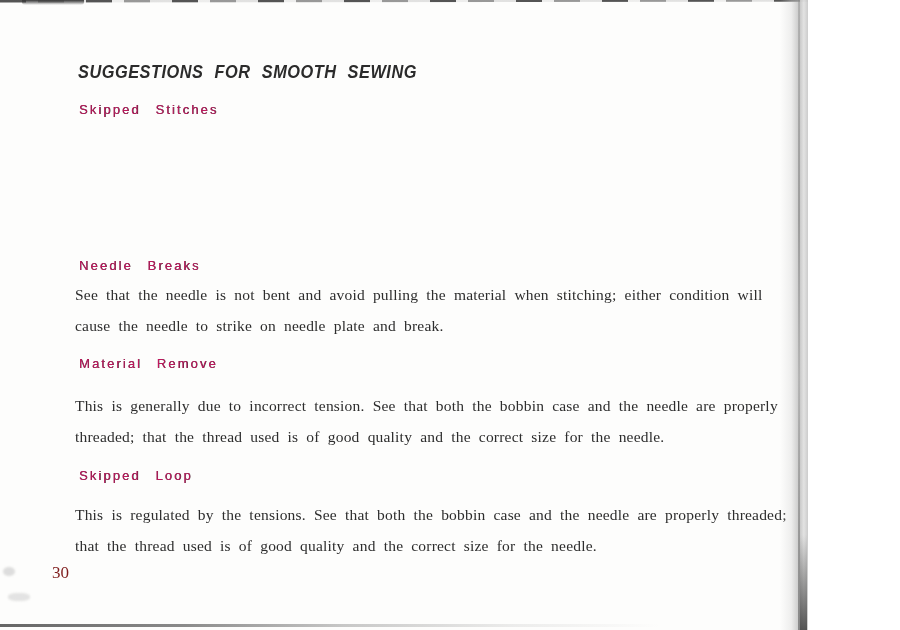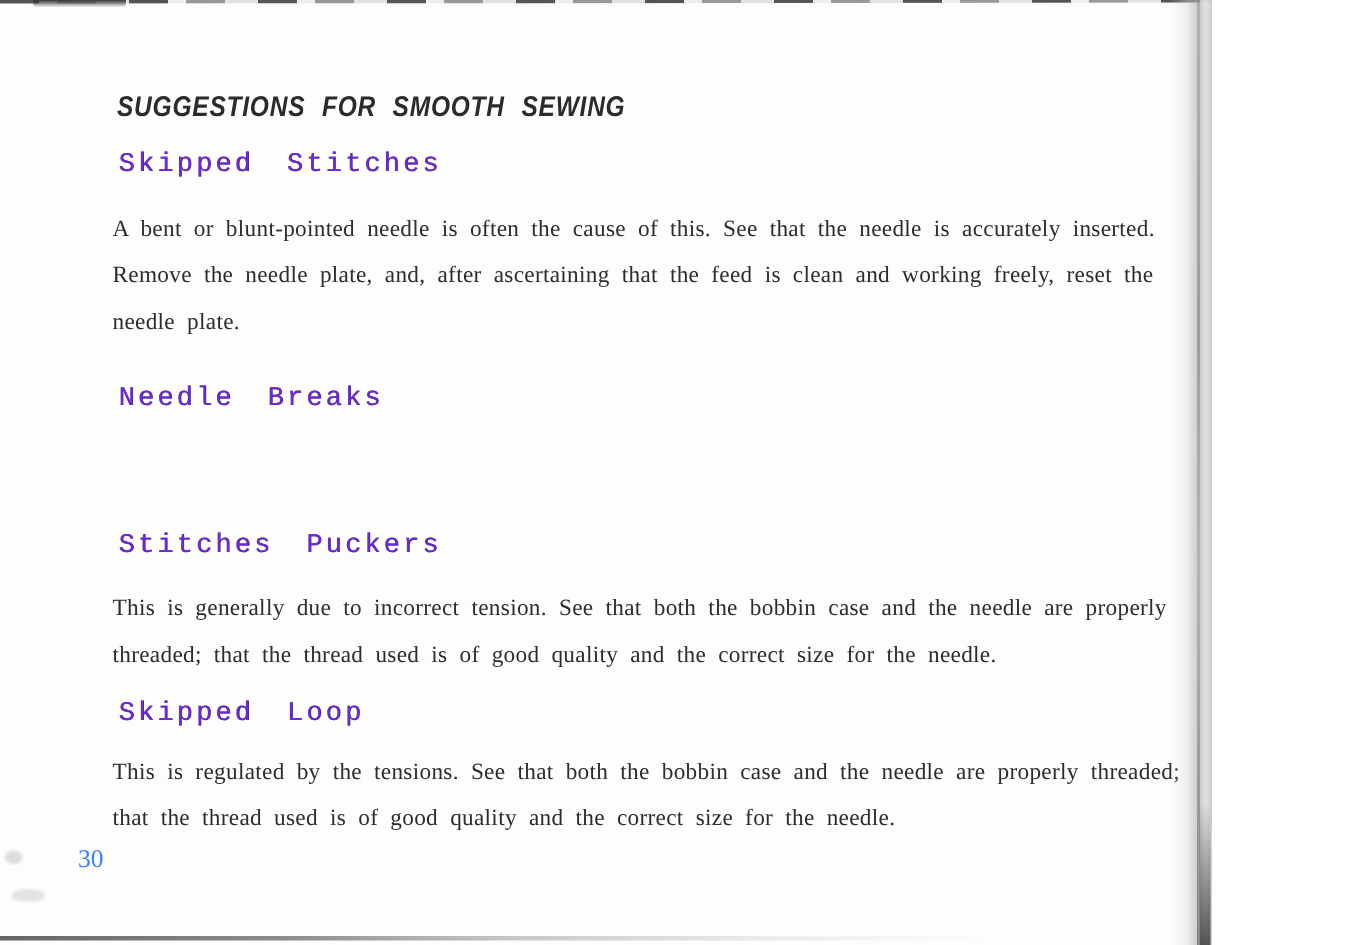--- a/index.html
+++ b/index.html
@@ -71,62 +71,61 @@
     position:absolute;left:78px;top:60px;margin:0;
     font-family:"Liberation Sans", sans-serif;
     font-weight:bold;font-style:italic;
     font-size:19px;line-height:24px;
     letter-spacing:0.6px;word-spacing:7px;
     color:#2b2b2b;white-space:nowrap;
     transform:scaleX(0.86);transform-origin:left top;
   }
   .heading{
     position:absolute;left:79px;margin:0;
-    font-family:Liberation Mono, monospace;
+    font-family:Liberation Sans, sans-serif;
     font-weight:normal;
-    font-size:18px;line-height:20px;
+    font-size:13px;line-height:20px;
     letter-spacing:2.1px;word-spacing:9px;
-    color:#6d28d9;
+    color:#be185d;
     text-shadow:0.35px 0 0 #3b3b3b;
     white-space:nowrap;
   }
   .body{
     position:absolute;left:75px;width:795px;margin:0;
     font-size:15.5px;line-height:31px;
     color:#2d2d2d;
     word-spacing:4px;letter-spacing:0.2px;
     white-space:pre-line;
   }
   .h0{top:100px}.b0{top:137px}
   .h1{top:256px}.b1{top:279px}
   .h2{top:354px}.b2{top:390px}
   .h3{top:466px}.b3{top:499px}
   .page-number{
     position:absolute;left:52px;top:562px;
-    font-size:17px;line-height:22px;color:#3b82f6;
+    font-size:17px;line-height:22px;color:#7f1d1d;
   }
 </style>
 </head>
 <body>
 
 <div class="page">
 
   <div class="edge-top"></div>
   <div class="corner-mark"></div>
 
   <h1 class="title">SUGGESTIONS FOR SMOOTH SEWING</h1>
 
   <h2 class="heading h0">Skipped Stitches</h2>
-  <p class="body b0">A bent or blunt-pointed needle is often the cause of this. See that the needle is accurately inserted.
-Remove the needle plate, and, after ascertaining that the feed is clean and working freely, reset the
-needle plate.</p>
 
   <h2 class="heading h1">Needle Breaks</h2>
+  <p class="body b1">See that the needle is not bent and avoid pulling the material when stitching; either condition will
+cause the needle to strike on needle plate and break.</p>
 
-  <h2 class="heading h2">Stitches Puckers</h2>
+  <h2 class="heading h2">Material Remove</h2>
   <p class="body b2">This is generally due to incorrect tension. See that both the bobbin case and the needle are properly
 threaded; that the thread used is of good quality and the correct size for the needle.</p>
 
   <h2 class="heading h3">Skipped Loop</h2>
   <p class="body b3">This is regulated by the tensions. See that both the bobbin case and the needle are properly threaded;
 that the thread used is of good quality and the correct size for the needle.</p>
 
   <div class="page-number">30</div>
 
   <div class="smudge-a"></div>

